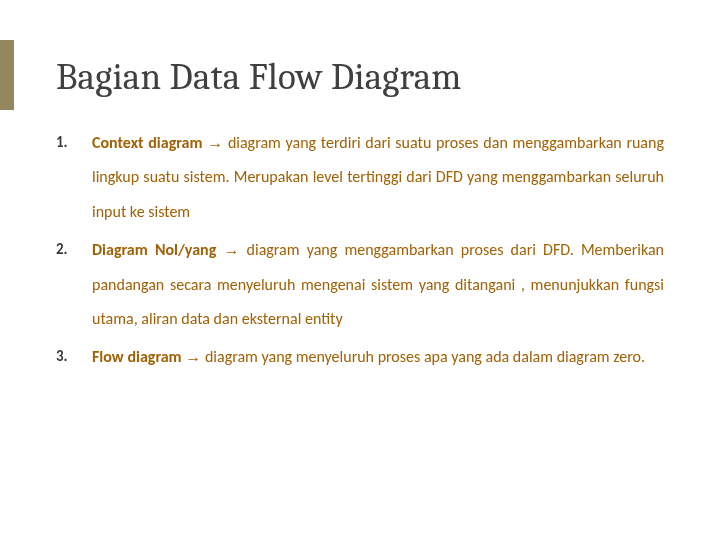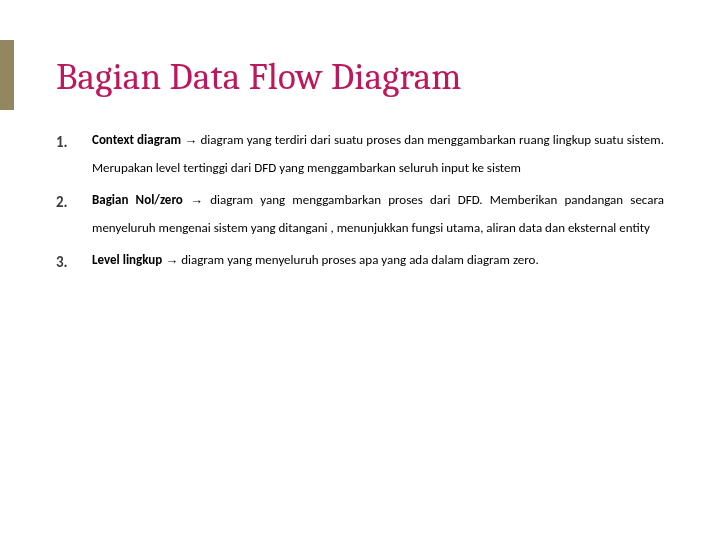--- a/index.html
+++ b/index.html
@@ -21,21 +21,21 @@
       left: 0;
       top: 40px;
       width: 14px;
       height: 70px;
       background: #938760;
     }
     h1.title {
       font-family: Cambria, Georgia, "Times New Roman", serif;
       font-weight: 400;
       font-size: 37px;
-      color: #be185d;
+      color: #404040;
       margin-bottom: 28px;
       letter-spacing: 0.2px;
     }
     .list {
       display: block;
     }
     .list-item {
       display: flex;
       align-items: flex-start;
       margin-bottom: 4px;
@@ -43,23 +43,23 @@
     .num {
       width: 36px;
       flex-shrink: 0;
       font-size: 15px;
       font-weight: 700;
       color: #3b3b3b;
       line-height: 2.15;
     }
     .body-text {
       flex: 1;
-      font-size: 13px;
+      font-size: 16px;
       line-height: 2.15;
-      color: #000000;
+      color: #a16207;
       text-align: justify;
       text-justify: inter-word;
     }
     .body-text .term {
       font-weight: 700;
     }
     .arrow {
       font-family: Arial, sans-serif;
     }
   </style>
@@ -77,28 +77,28 @@
     <div class="body-text">
       <span class="term">Context diagram</span>
       <span class="arrow">→</span>
       <span>diagram yang terdiri dari suatu proses dan menggambarkan ruang lingkup suatu sistem. Merupakan level tertinggi dari DFD yang menggambarkan seluruh input ke sistem</span>
     </div>
   </div>
 
   <div class="list-item">
     <div class="num">2.</div>
     <div class="body-text">
-      <span class="term">Bagian Nol/zero</span>
+      <span class="term">Diagram Nol/yang</span>
       <span class="arrow">→</span>
       <span>diagram yang menggambarkan proses dari DFD. Memberikan pandangan secara menyeluruh mengenai sistem yang ditangani , menunjukkan fungsi utama, aliran data dan eksternal entity</span>
     </div>
   </div>
 
   <div class="list-item">
     <div class="num">3.</div>
     <div class="body-text">
-      <span class="term">Level lingkup</span>
+      <span class="term">Flow diagram</span>
       <span class="arrow">→</span>
       <span>diagram yang menyeluruh proses apa yang ada dalam diagram zero.</span>
     </div>
   </div>
 
 </div>
 
 </body></html>

